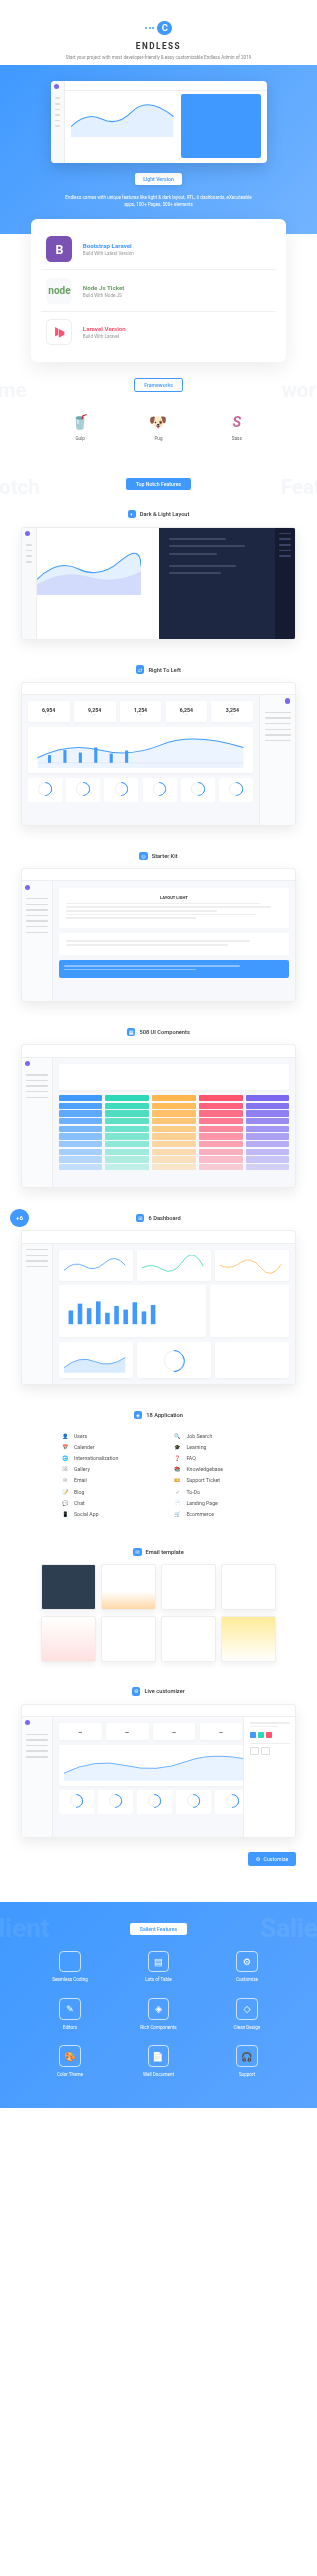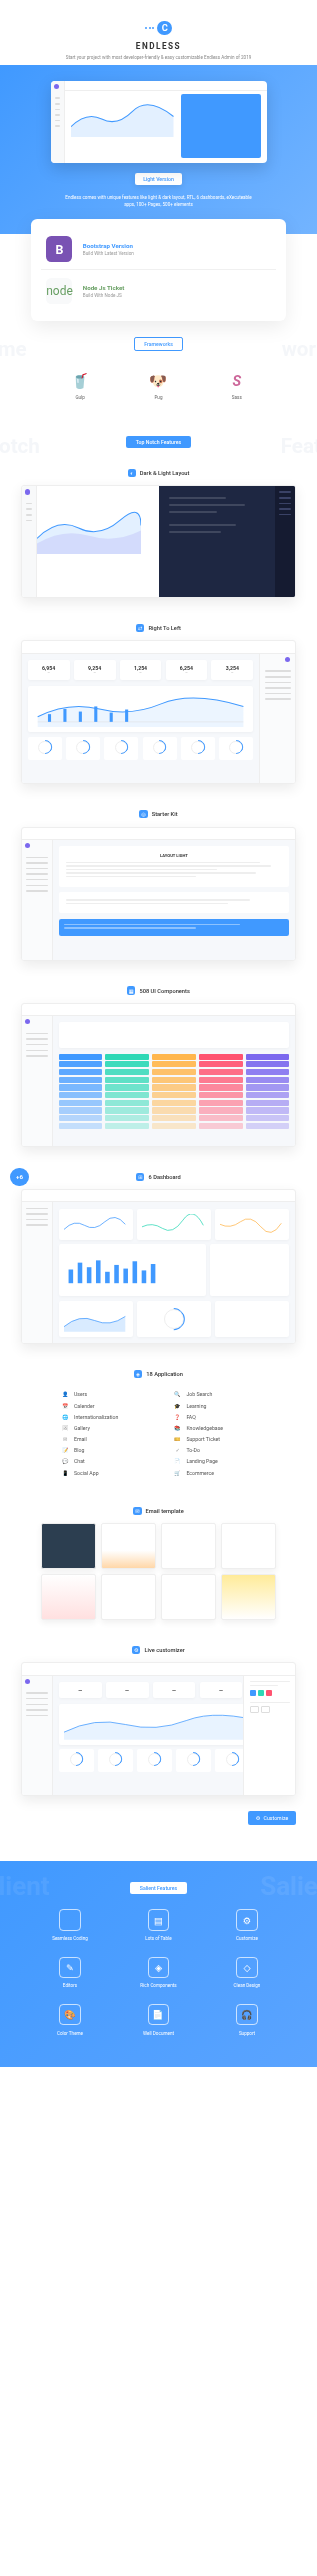--- a/index.html
+++ b/index.html
@@ -89,21 +89,21 @@
 .salient-icon{width:21.6px;height:21.6px;border:0.8px solid rgba(255,255,255,0.7);border-radius:4.1px;margin:0 auto 5.2px;display:flex;align-items:center;justify-content:center;color:#fff;font-size:9.3px}
 .salient-item p{font-size:4.6px}
 .salient-wm{position:absolute;font-size:26px;font-weight:bold;color:rgba(255,255,255,0.08);white-space:nowrap}
 .sidebar-dots{display:flex;flex-direction:column;gap:4.1px;padding:5.2px 4.1px}
 .sidebar-dots span{height:1.5px;background:#ddd;border-radius:1px}
 .dark .sidebar-dots span{background:#3a4266}
 .dark-sidebar{position:absolute;right:0;top:0;bottom:0;width:20.6px;background:#151b31}
 .dark-content{position:absolute;left:0;top:0;right:20.6px;bottom:0;padding:10.3px}
 .dark-line{height:2.1px;background:rgba(255,255,255,0.15);border-radius:1px;margin-bottom:5.2px}
 .avatar-dot{width:5.2px;height:5.2px;border-radius:50%;background:#7b68ee;margin:3.1px}
-.node-text{font-size:12px;font-weight:normal}
+.node-text{font-size:10px;font-weight:bold}
 .laravel-svg{width:15.5px;height:15.5px}
 </style>
 </head>
 <body>
 
 <div class="hero">
   <div class="logo">
     <div class="logo-dots">
         <span></span>
         <span></span>
@@ -136,31 +136,42 @@
     <div class="mini-right"></div>
   </div>
   <span class="badge">Light Version</span>
   <p>Endless comes with unique features like light &amp; dark layout, RTL, 6 dashboards, eXecuteable apps, 100+ Pages, 500+ elements</p>
 </div>
 
 <div class="version-cards">
   <div class="version-row">
     <div class="version-icon bootstrap-bg">B</div>
     <div class="version-info">
-      <h3 class="bootstrap-title">Bootstrap Version</h3>
+      <h3 class="bootstrap-title">Bootstrap Laravel</h3>
       <p>Build With Latest Version</p>
     </div>
   </div>
   <div class="version-row">
     <div class="version-icon node-bg">
         <span class="node-text">n<span style="color:#689f63">ode</span></span>
       </div>
     <div class="version-info">
       <h3 class="node-title">Node Js Ticket</h3>
       <p>Build With Node JS</p>
+    </div>
+  </div>
+  <div class="version-row">
+    <div class="version-icon laravel-bg">
+      <svg class="laravel-svg" viewBox="0 0 50 50">
+          <path fill="#ff5370" d="M10 10 L20 15 L20 35 L10 40 Z M22 16 L40 25 L40 35 L22 44 Z"></path>
+        </svg>
+    </div>
+    <div class="version-info">
+      <h3 class="laravel-title">Laravel Version</h3>
+      <p>Build With Laravel</p>
     </div>
   </div>
 </div>
 
 <div class="watermark">
   <div class="watermark-text" style="right:-20.6px;top:0">works</div>
   <div class="watermark-text" style="left:-20.6px;top:0">rame</div>
   <div class="section-badge"><span class="badge-outline">Frameworks</span></div>
   <div class="frameworks-row">
     <div class="framework-item">

